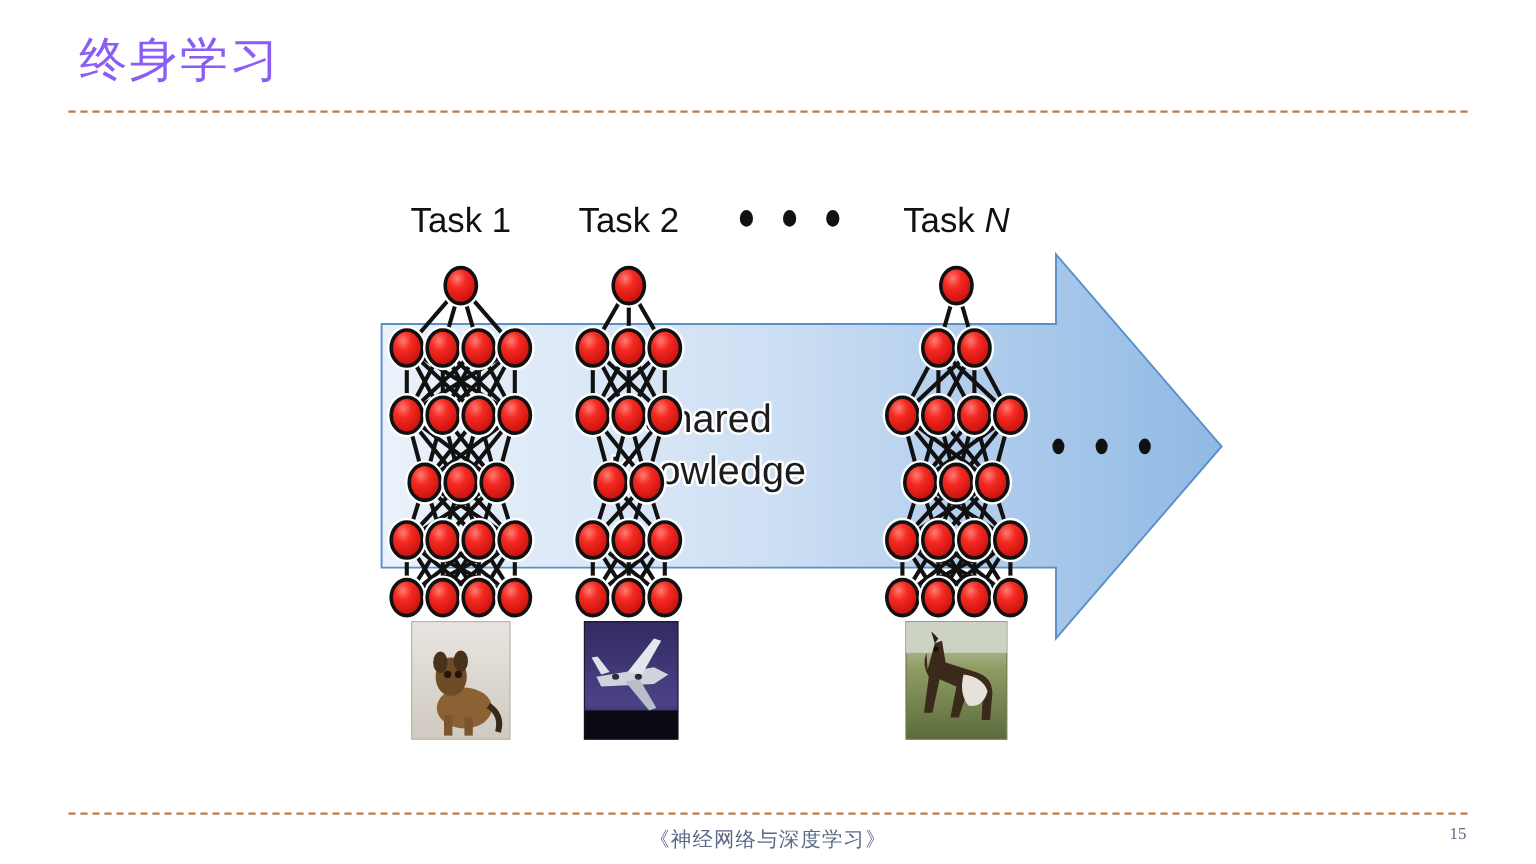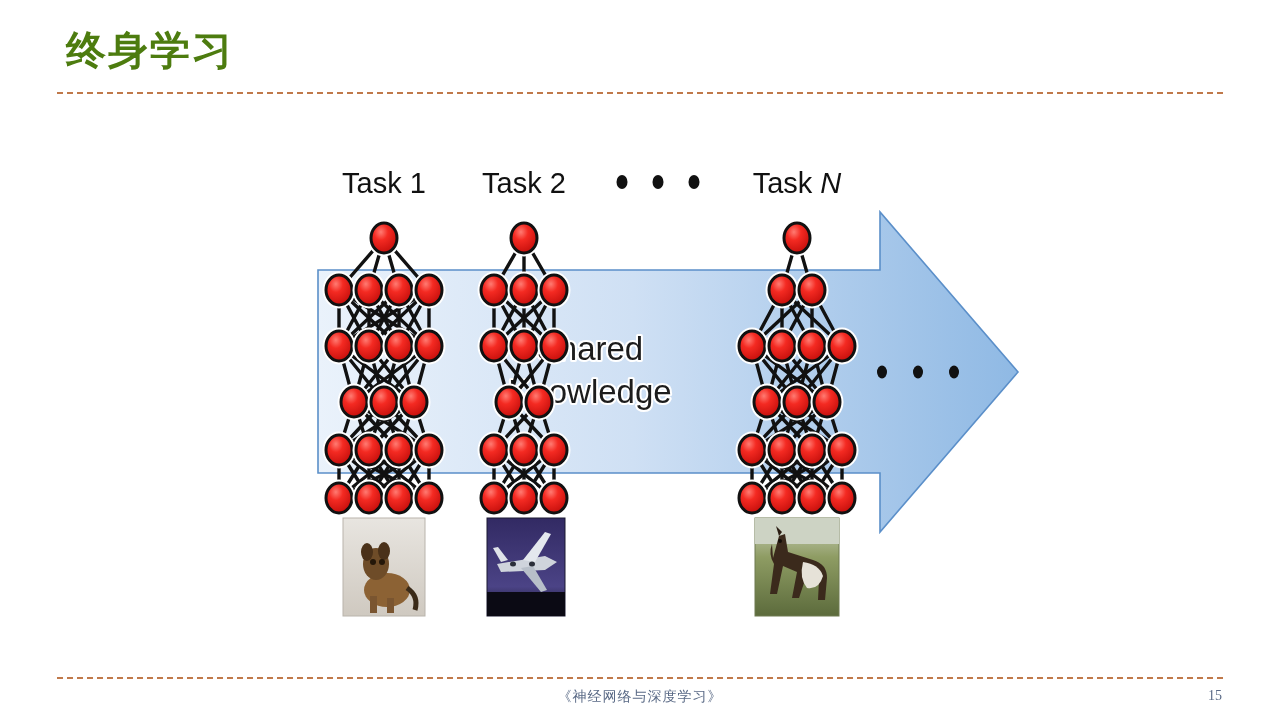--- a/index.html
+++ b/index.html
@@ -14,22 +14,22 @@
     position: relative;
     width: 1280px; height: 720px;
     background: #ffffff;
   }
 
   
   .slide-title {
     position: absolute;
     left: 66px; top: 28px;
     font-size: 40px;
-    font-weight: 700;
-    color: #4d7c0f;
+    font-weight: 400;
+    color: #8b5cf6;
     letter-spacing: 2px;
     line-height: 1.1;
     white-space: nowrap;
   }
   .header-rule {
     position: absolute;
     left: 57px; top: 92px;
     width: 1166px; height: 0;
     border-top: 2px dashed #c0794a;
   }
@@ -40,21 +40,21 @@
     left: 57px; top: 677px;
     width: 1166px; height: 0;
     border-top: 2px dashed #c0794a;
   }
   .footer-center {
     position: absolute;
     left: 0; top: 688px;
     width: 1280px;
     text-align: center;
     font-family: "Liberation Serif", serif;
-    font-size: 14px;
+    font-size: 17px;
     color: #5a6a86;
     letter-spacing: 1px;
   }
   .footer-page {
     position: absolute;
     right: 58px; top: 688px;
     font-family: "Liberation Serif", serif;
     font-size: 14px;
     color: #5a6a86;
   }

